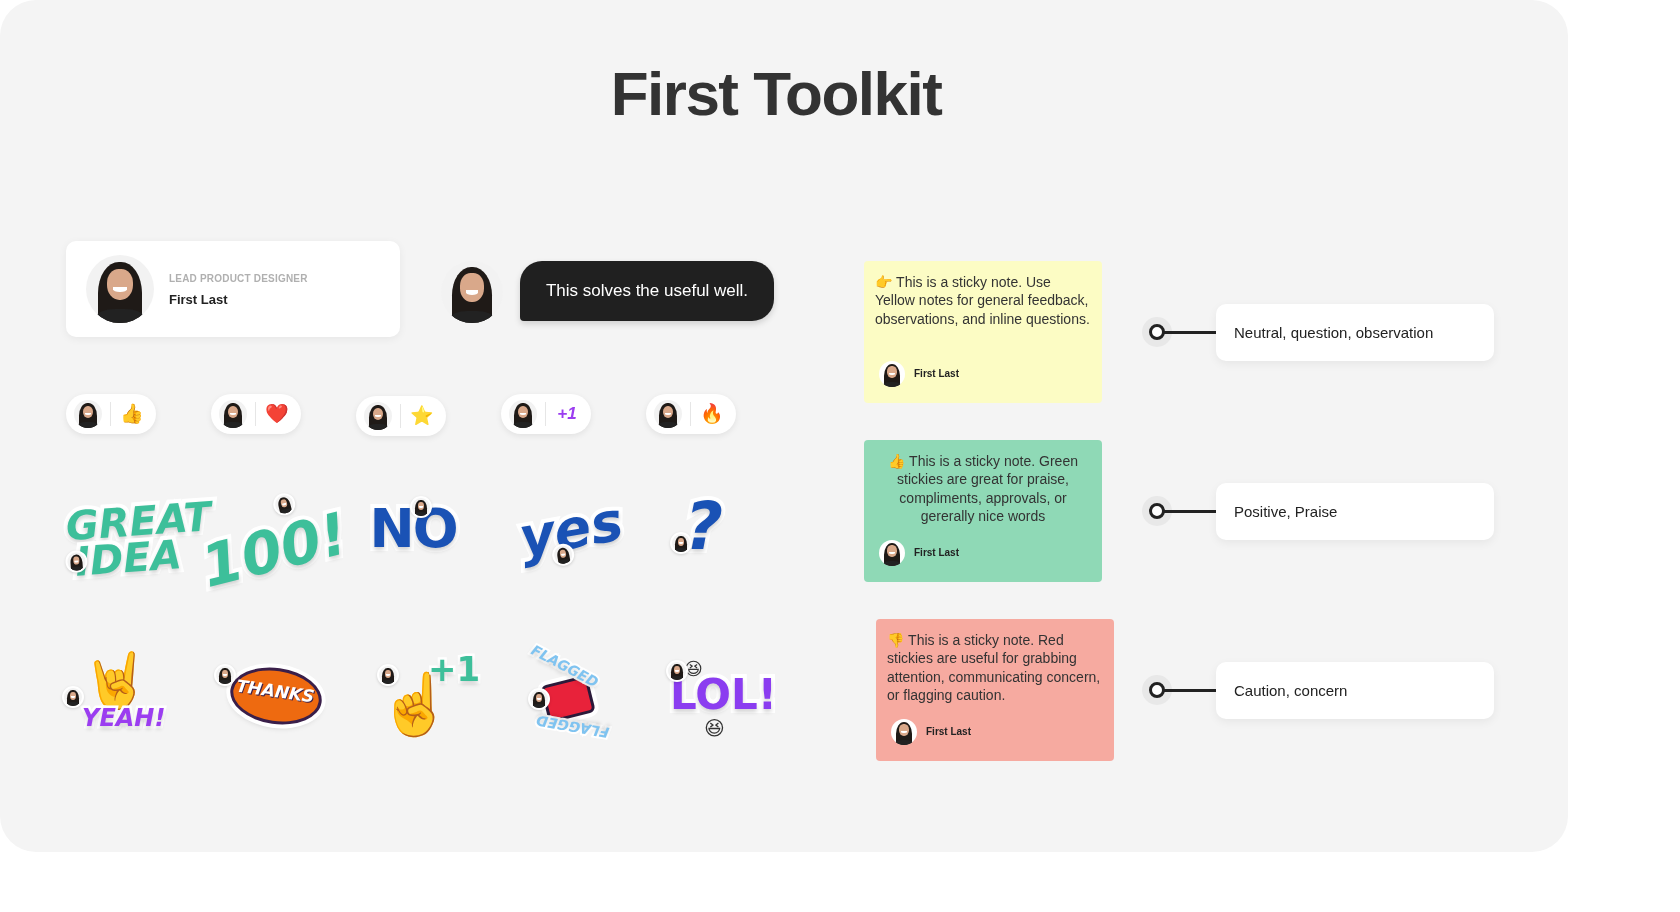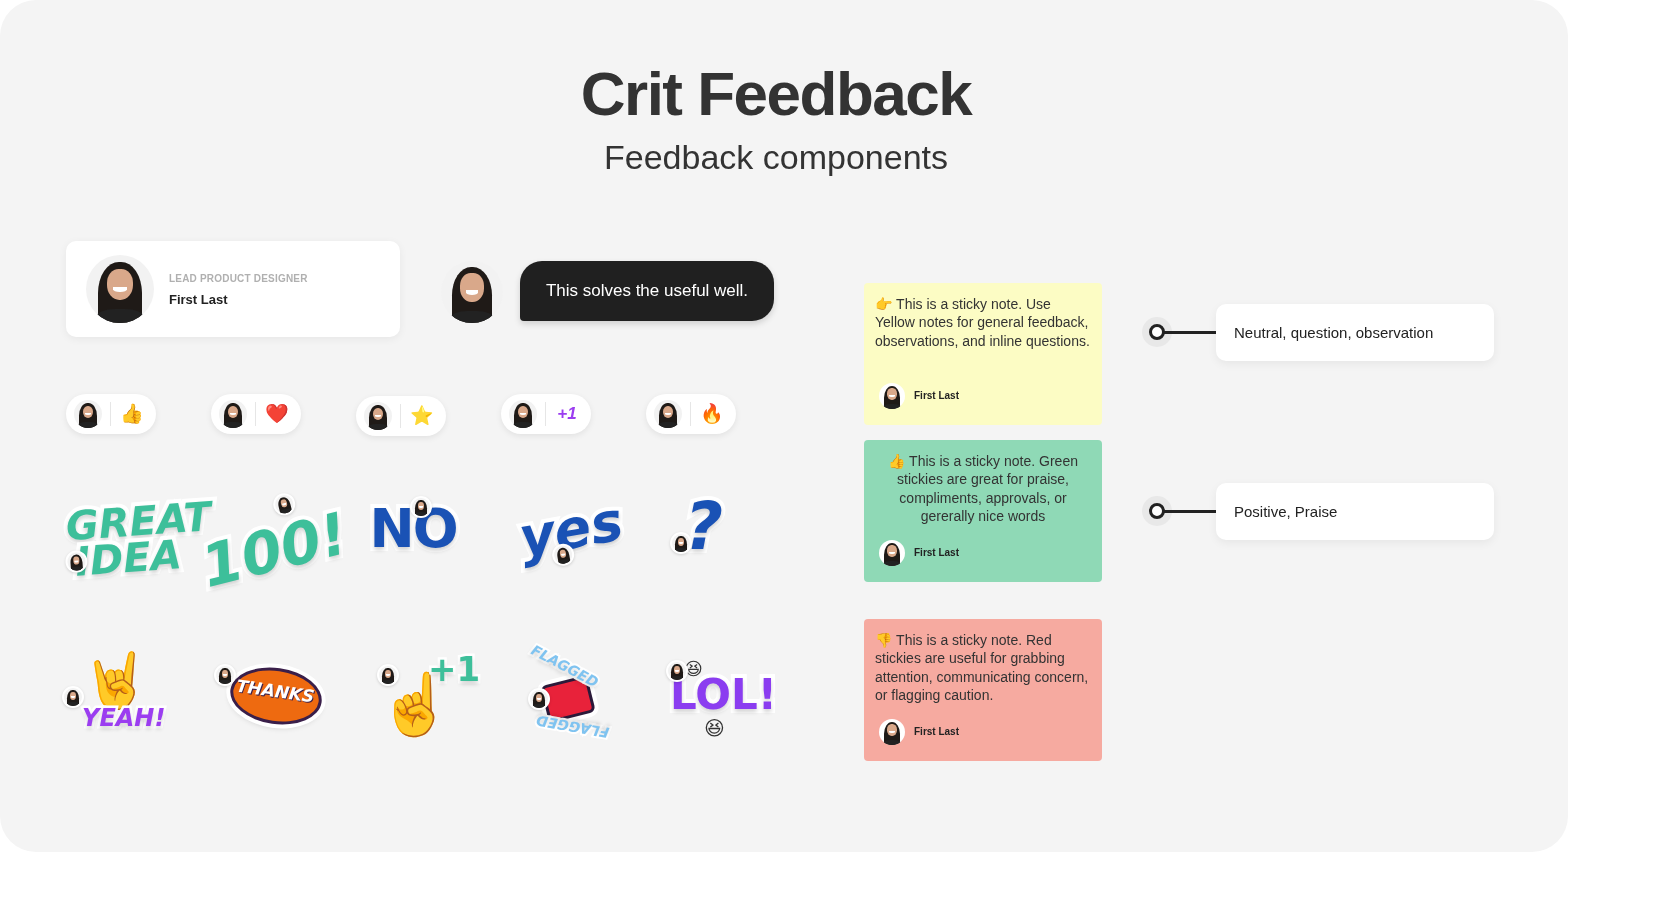--- a/index.html
+++ b/index.html
@@ -41,22 +41,21 @@
   .legend-row .dot-halo { position: absolute; left: 0; top: 13px; width: 30px; height: 30px; border-radius: 50%; background: #e8e8e8; }
   .legend-row .dot { position: absolute; left: 7px; top: 20px; width: 16px; height: 16px; border-radius: 50%; border: 3px solid #222; background: #fff; }
   .legend-row .line { position: absolute; left: 22px; top: 27px; width: 52px; height: 3px; background: #222; }
   .legend-row .legend-card { position: absolute; left: 74px; top: 0; width: 278px; height: 57px; background: #fff; border-radius: 10px; box-shadow: 0 3px 10px rgba(0,0,0,0.06); font-size: 15px; color: #222; padding-left: 18px; display: flex; align-items: center; }
 </style>
 </head>
 <body>
 
 <div class="canvas">
 
-  <div class="title">Crit Feedback</div>
-  <div class="subtitle">Feedback components</div>
+  <div class="title">First Toolkit</div>
 
   <div class="profile-card">
     <span class="avatar">
         <span class="hair"></span>
         <span class="face"></span>
         <span class="smile"></span>
         <span class="shirt"></span>
       </span>
     <div class="profile-role">LEAD PRODUCT DESIGNER</div>
     <div class="profile-name">First Last</div>
@@ -213,21 +212,21 @@
     <span style="position:absolute; left:20px; top:2px; font-size:18px;">😆</span>
     <span style="position:absolute; left:40px; top:60px; font-size:20px;">😆</span>
     <span class="avatar" style="left:2px; top:4px;">
         <span class="hair"></span>
         <span class="face"></span>
         <span class="smile"></span>
         <span class="shirt"></span>
       </span>
   </div>
 
-  <div class="sticky" style="top:261px; background:#fcfcc4;margin-top:22px;">
+  <div class="sticky" style="top:261px; background:#fcfcc4;">
     <span>👉</span>
     <span>This is a sticky note. Use Yellow notes for general feedback, observations, and inline questions.</span>
     <div class="author">
       <span class="avatar">
           <span class="hair"></span>
           <span class="face"></span>
           <span class="smile"></span>
           <span class="shirt"></span>
         </span>
       <span class="author-name">First Last</span>
@@ -239,21 +238,21 @@
     <div class="author">
       <span class="avatar">
           <span class="hair"></span>
           <span class="face"></span>
           <span class="smile"></span>
           <span class="shirt"></span>
         </span>
       <span class="author-name">First Last</span>
     </div>
   </div>
-  <div class="sticky" style="top:619px; background:#f6aaa0;">
+  <div class="sticky" style="top:619px; background:#f6aaa0;margin-left:12px;">
     <span>👎</span>
     <span>This is a sticky note. Red stickies are useful for grabbing attention, communicating concern, or flagging caution.</span>
     <div class="author">
       <span class="avatar">
           <span class="hair"></span>
           <span class="face"></span>
           <span class="smile"></span>
           <span class="shirt"></span>
         </span>
       <span class="author-name">First Last</span>
@@ -265,14 +264,20 @@
     <span class="line"></span>
     <span class="dot"></span>
     <div class="legend-card">Positive, Praise</div>
   </div>
   <div class="legend-row" style="top:304px;">
     <span class="dot-halo"></span>
     <span class="line"></span>
     <span class="dot"></span>
     <div class="legend-card">Neutral, question, observation</div>
   </div>
+  <div class="legend-row" style="top:662px;">
+    <span class="dot-halo"></span>
+    <span class="line"></span>
+    <span class="dot"></span>
+    <div class="legend-card">Caution, concern</div>
+  </div>
 
 </div>
 
 </body></html>

